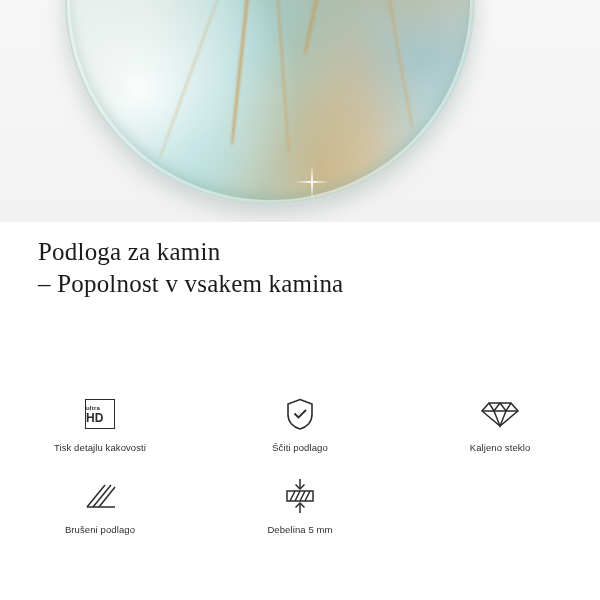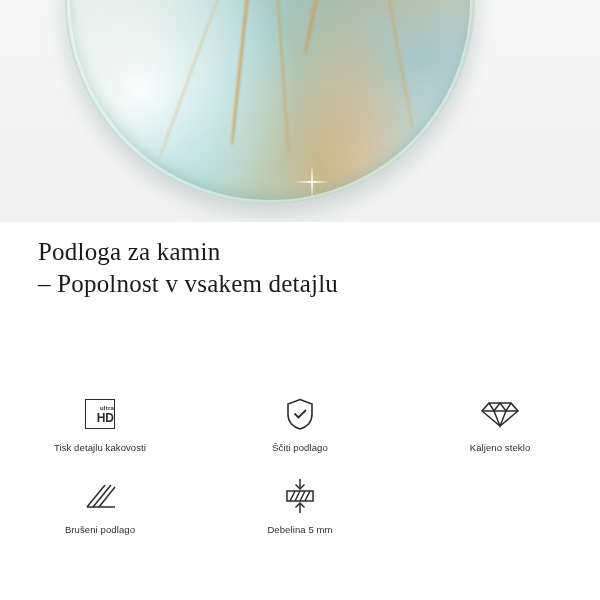--- a/index.html
+++ b/index.html
@@ -146,21 +146,21 @@
     font-size: 9.5px;
     color: #2e2e2e;
     text-align: center;
     letter-spacing: .1px;
   }
   .ultrahd {
     width: 30px; height: 30px;
     border: 1.6px solid #2b2b2b;
     display: flex;
     flex-direction: column;
-    align-items: flex-end;
+    align-items: flex-start;
     justify-content: center;
     line-height: 1;
   }
   .ultrahd .u1 { font-size: 6px; font-weight: 700; color:#2b2b2b; letter-spacing:.2px; }
   .ultrahd .u2 { font-size: 12px; font-weight: 700; color:#2b2b2b; margin-top:1px; }
 </style>
 </head>
 <body>
 
 <div class="page">
@@ -176,21 +176,21 @@
       <div class="disc-streak s5"></div>
       <div class="disc-gloss"></div>
       <div class="disc-edge"></div>
     </div>
     <div class="sparkle"></div>
   </div>
 
   <div class="content">
     <h1 class="headline">
       <span>Podloga za kamin</span>
-      <span class="l2">– Popolnost v vsakem detajlu</span>
+      <span class="l2">– Popolnost v vsakem kamina</span>
     </h1>
   </div>
 
   <div class="features">
 
 
     <div class="feature">
       <div class="feature-icon">
         <div class="ultrahd">
           <span class="u1">ultra</span>

